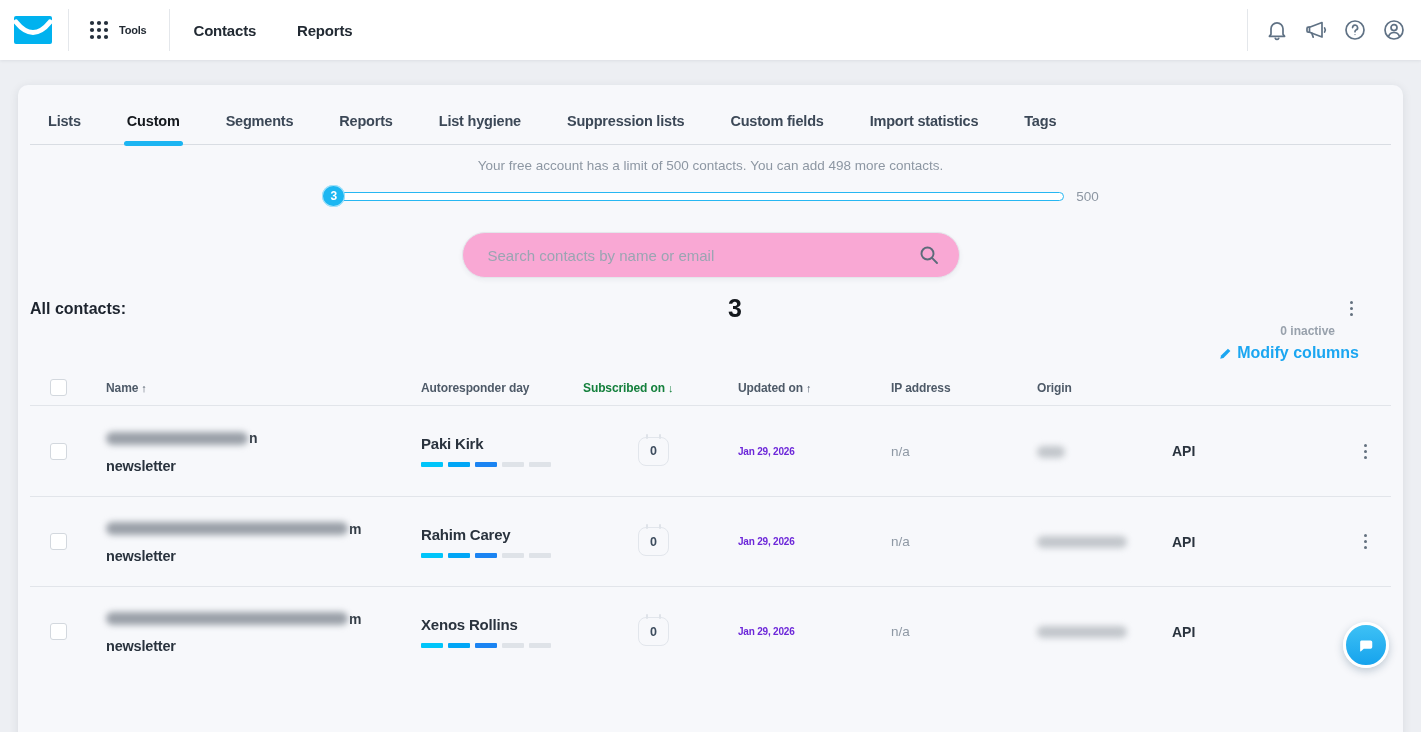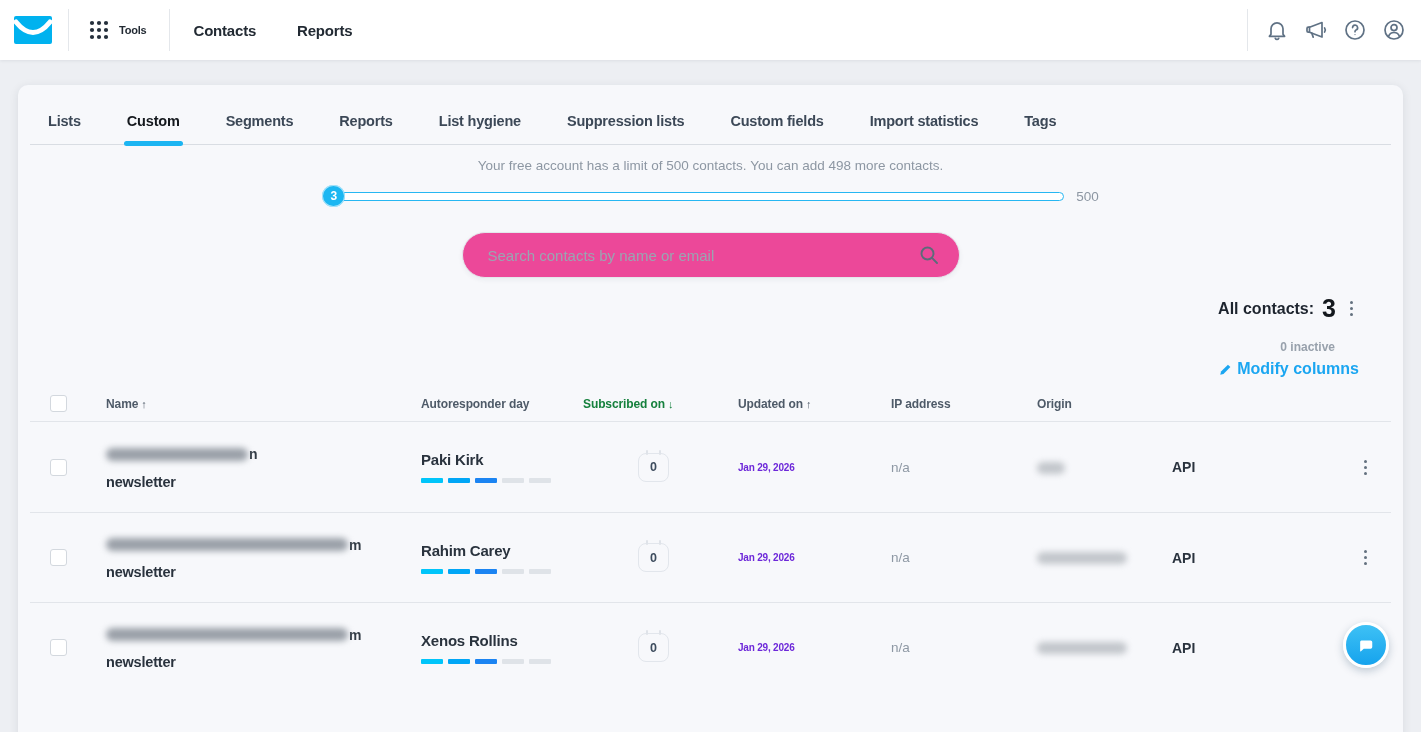--- a/index.html
+++ b/index.html
@@ -62,40 +62,40 @@
     box-shadow:0 0 0 1px rgba(255,255,255,.6) inset;
   }
   .slider-track {
     width:726px; height:9px; background:#fff; border:1.5px solid #27b7f2; border-radius:6px;
   }
   .slider-max { margin-left:12px; font-size:13.5px; color:#8d97a3; }
 
   
   .search-wrap { margin-top:25px; display:flex; justify-content:center; }
   .search-pill {
-    position:relative; width:498px; height:46px; background:#ec4899;
+    position:relative; width:498px; height:46px; background:#f9a8d4;
     border:1px solid #e4e7ec; border-radius:23px;
     box-shadow:0 2px 5px rgba(40,50,70,.06);
     display:flex; align-items:center;
   }
   .search-input {
     flex:1; border:0; outline:0; background:transparent; padding:0 46px 0 25px;
     font-family:inherit; font-size:15px; color:#33404d;
   }
   .search-input::placeholder { color:#9aa5b2; }
   .search-icon { position:absolute; right:20px; width:20px; height:20px; color:#5c6b7a; cursor:pointer; }
 
   
   .summary { margin-top:18px; padding-right:32px; text-align:right; }
-  .summary-line1 { display:flex; justify-content:flex-end; align-items:center; gap:8px; }
+  .summary-line1 { display:flex; justify-content:space-between; align-items:center; gap:8px; }
   .summary-label { font-size:16px; font-weight:600; color:#1d242e; }
   .summary-count { font-size:25px; font-weight:600; color:#14181d; line-height:1; }
   .kebab { display:inline-flex; flex-direction:column; gap:3px; padding:4px 6px; cursor:pointer; }
   .kebab i { width:3px; height:3px; border-radius:50%; background:#63717f; }
-  .summary-inactive { margin-top:19px; margin-right:24px; font-size:12px; font-weight:700; color:#98a1ac; }
+  .summary-inactive { margin-top:3px; margin-right:24px; font-size:12px; font-weight:700; color:#98a1ac; }
   .summary-modify { margin-top:6px; display:flex; justify-content:flex-end; align-items:center; gap:5px;
     font-size:16px; font-weight:700; color:#1ba6f1; cursor:pointer; }
   .pencil-icon { width:13px; height:13px; }
 
   
   .table { margin-top:8px; }
   .grid-row {
     display:grid;
     grid-template-columns:76px 315px 162px 155px 153px 146px 135px 168px 51px;
     align-items:center;

